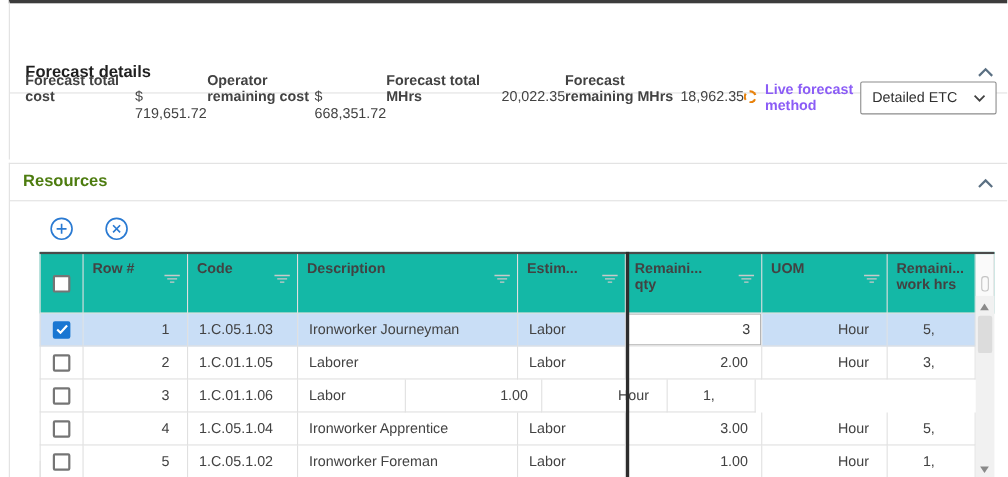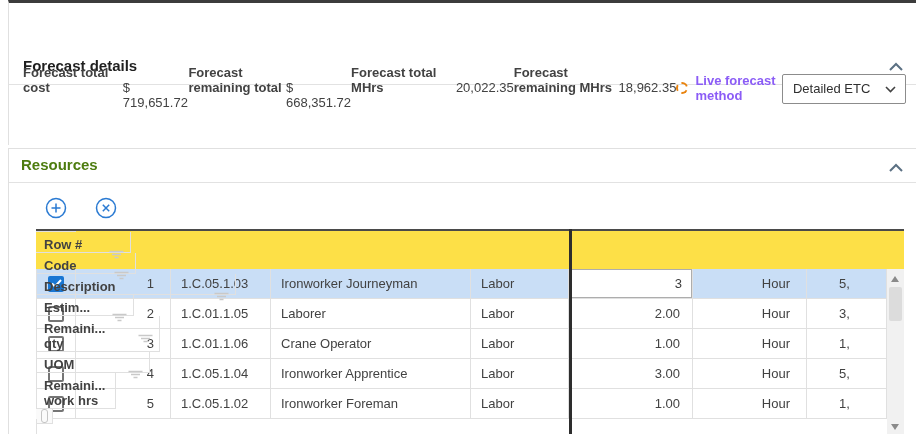--- a/index.html
+++ b/index.html
@@ -30,21 +30,21 @@
   .panel-resources { position:absolute; left:8px; top:148px; right:0; bottom:0;
     border-top:1px solid #e0e0e0; border-left:1px solid #e0e0e0; background:#fff; }
   .res-head { position:relative; height:34px; border-bottom:1px solid #e2e2e2; }
   .res-title { position:absolute; left:12px; top:7px; font-size:15px; font-weight:bold; color:#4d7c0f; }
   .res-collapse { position:absolute; right:10px; top:10px; width:18px; height:14px; cursor:pointer; }
   .toolbar { position:absolute; left:36px; top:48px; display:flex; gap:28px; }
   .tool-btn { width:22px; height:22px; cursor:pointer; }
 
   
   .rtable { position:absolute; left:27px; top:80px; width:868px; }
-  .thead { display:flex; height:40px; border-top:2px solid #4a4a4a; background:#fde047;flex-direction:column; }
+  .thead { display:flex; height:56px; border-top:2px solid #4a4a4a; background:#14b8a6; }
   .hcell { position:relative; border-right:1px solid #e0e0e0; border-bottom:1px solid #e0e0e0;
     padding:5px 8px 0 8px; font-size:13px; font-weight:bold; color:#424242; line-height:15px; }
   .hcell:first-child, .trow .cell:first-child { border-left:1px solid #e0e0e0; }
   .filter { position:absolute; right:6px; top:15px; cursor:pointer; }
   .w-cb { width:40px; } .w-rownum { width:95px; } .w-code { width:100px; } .w-desc { width:200px; }
   .w-est { width:98px; } .w-qty { width:124px; } .w-uom { width:114px; } .w-whr { width:80px; } .w-sb { width:17px; }
 
   .trow { display:flex; height:30px; background:#fff; }
   .cell { display:flex; align-items:center; padding:0 10px; font-size:13px; color:#424242;
     border-right:1px solid #e0e0e0; border-bottom:1px solid #e0e0e0; overflow:hidden; white-space:nowrap; }
@@ -90,21 +90,21 @@
             <path d="M2 8l6-6 6 6" fill="none" stroke="#5b7083" stroke-width="2"></path>
           </svg>
       </span>
     </div>
     <div class="metrics">
       <div class="metric m1">
         <span class="mlabel">Forecast total cost</span>
         <span class="mvalue">$ 719,651.72</span>
       </div>
       <div class="metric m2">
-        <span class="mlabel">Forecast remaining total</span>
+        <span class="mlabel">Operator remaining cost</span>
         <span class="mvalue">$ 668,351.72</span>
       </div>
       <div class="metric m3">
         <span class="mlabel">Forecast total MHrs</span>
         <span class="mvalue">20,022.35</span>
       </div>
       <div class="metric m4">
         <span class="mlabel">Forecast remaining MHrs</span>
         <span class="mvalue">18,962.35</span>
       </div>
@@ -248,21 +248,20 @@
       </div>
 
       <div class="trow">
         <div class="cell w-cb center">
           <span class="checkbox">
             
           </span>
         </div>
         <div class="cell w-rownum num">3</div>
         <div class="cell w-code">1.C.01.1.06</div>
-        <div class="cell w-desc">Crane Operator</div>
         <div class="cell w-est">Labor</div>
         <div class="cell w-qty qtynum">1.00</div>
         <div class="cell w-uom num">Hour</div>
         <div class="cell w-whr whr">1,</div>
       </div>
 
       <div class="trow">
         <div class="cell w-cb center">
           <span class="checkbox">
             

